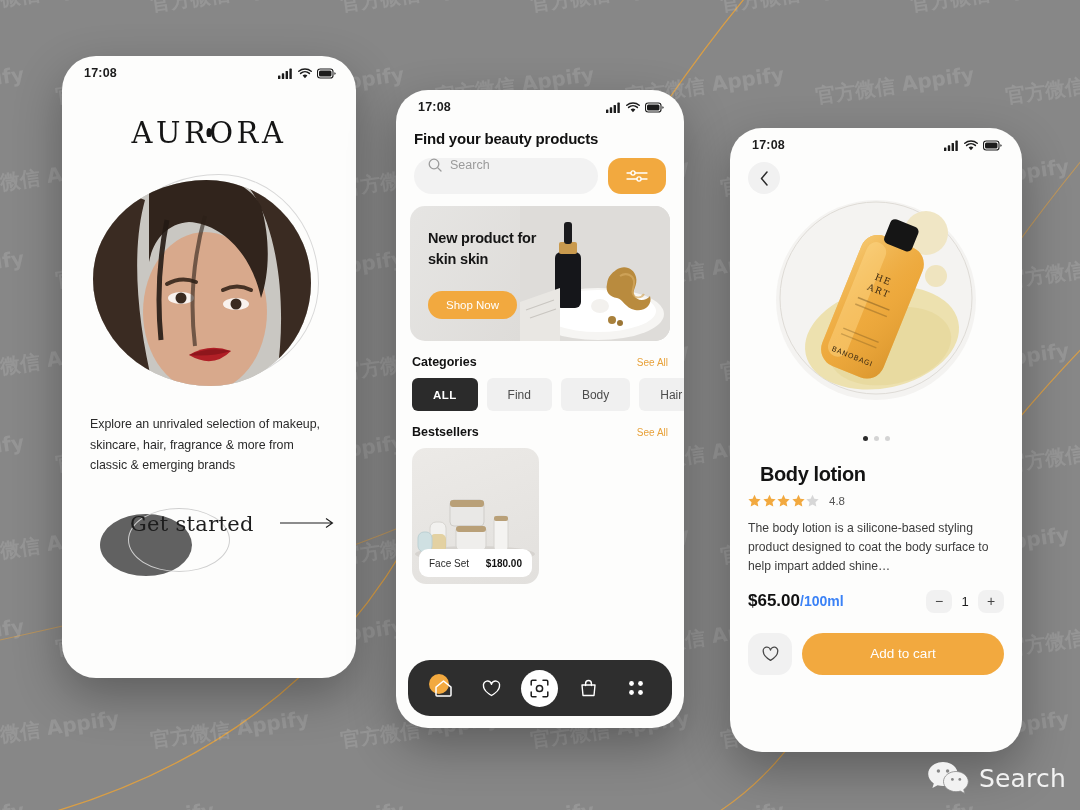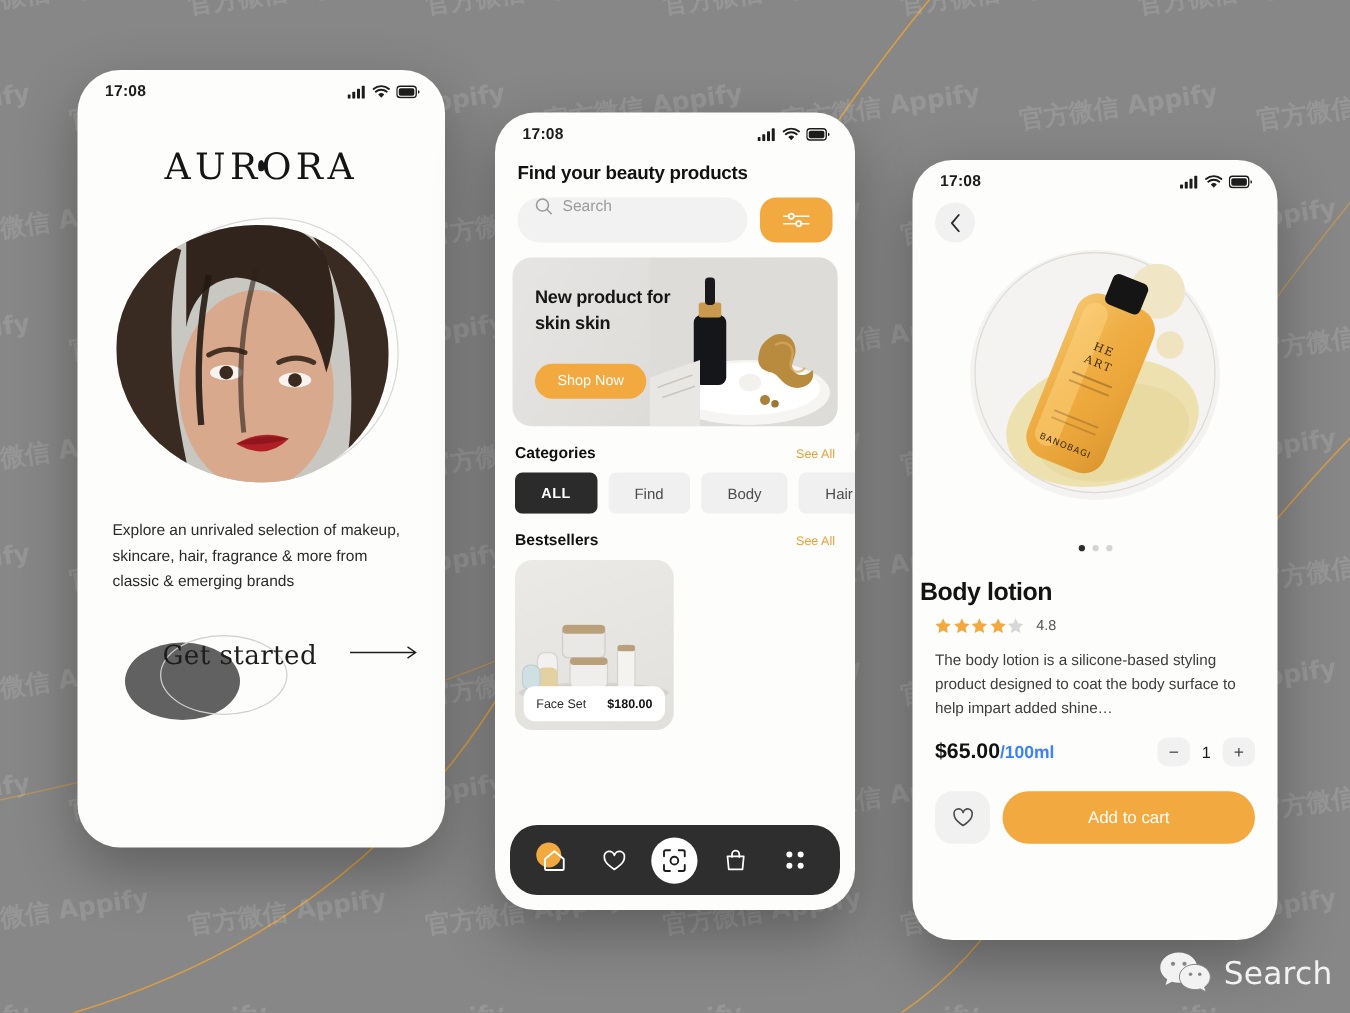--- a/index.html
+++ b/index.html
@@ -211,21 +211,21 @@
     display:flex; align-items:center; justify-content:center;
     margin:8px 0 0 18px;
   }
   .p3-hero { position:relative; width:100%; height:252px; margin-top:-6px; }
   .p3-hero svg { display:block; width:100%; height:100%; }
   .dots { display:flex; gap:6px; justify-content:center; margin-top:-4px; }
   .dots i { width:5px; height:5px; border-radius:50%; background:#d4d4d4; display:block; }
   .dots i.on { background:#2b2b2b; }
   .p3-title {
     font-size:20px; font-weight:700; color:#131313;
-    padding:22px 6px 0; letter-spacing:-0.4px;
+    padding:22px 30px 0; letter-spacing:-0.4px;
   }
   .rating { display:flex; align-items:flex-end; gap:5px; padding:8px 18px 0; }
   .stars { display:flex; gap:1.5px; }
   .rating .val { font-size:11.5px; color:#555; margin-left:5px; }
   .p3-desc {
     padding:12px 18px 0; font-size:12.2px; line-height:1.55; color:#3d3d3d;
   }
   .price-row {
     display:flex; align-items:center; justify-content:space-between;
     padding:14px 18px 0;

